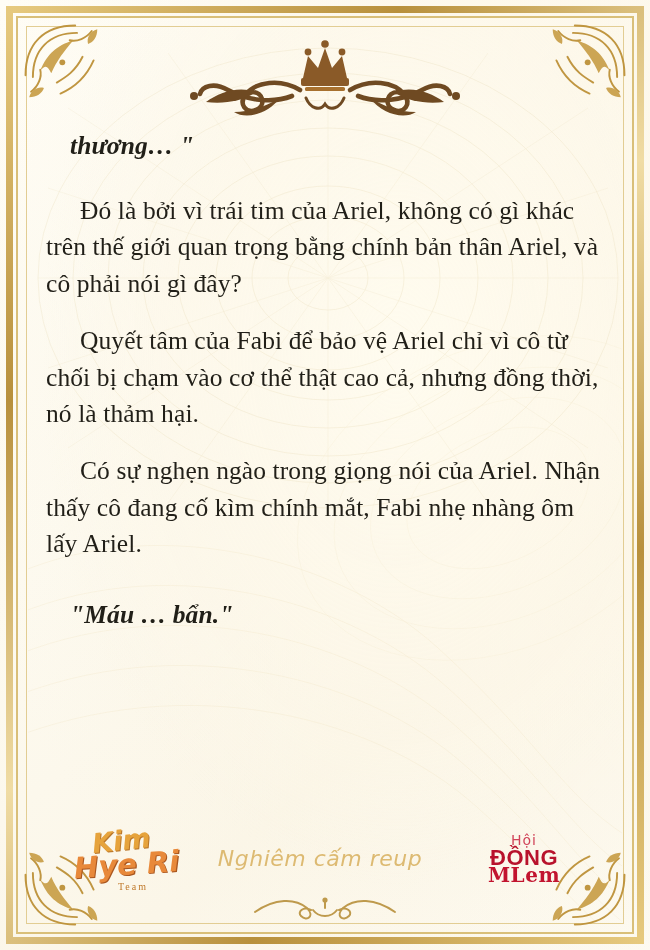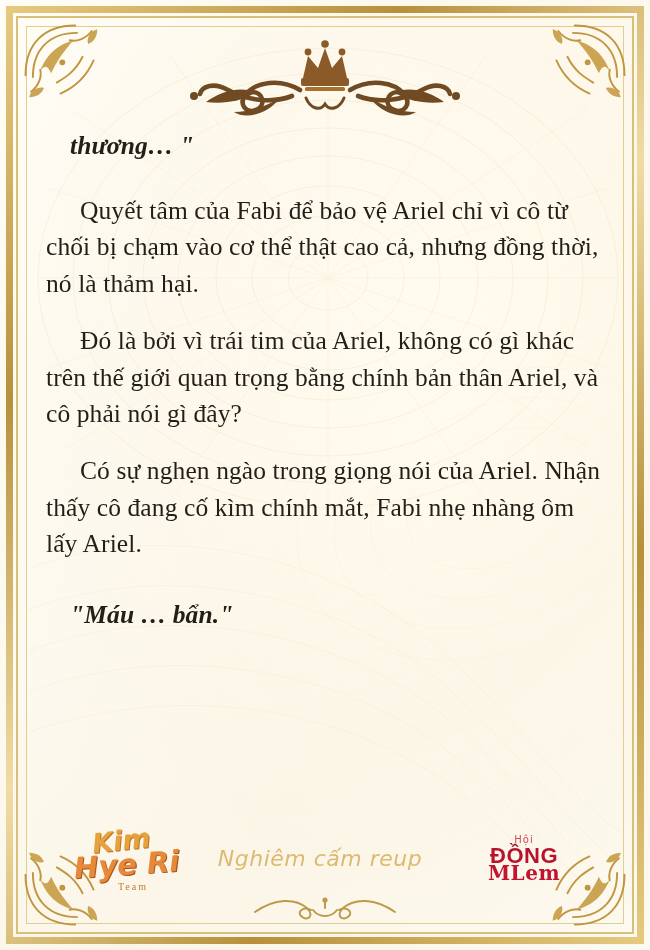--- a/index.html
+++ b/index.html
@@ -170,21 +170,21 @@
     font-family: "DejaVu Sans", sans-serif;
     font-style: italic;
     font-size: 22px;
     color: #d8b05e;
     opacity: 0.85;
     letter-spacing: 0.5px;
   }
   .logo-right { width: 160px; }
   .logo-right .r0 {
     font-family: "DejaVu Sans", sans-serif;
-    font-size: 10px;
+    font-size: 14px;
     color: #d1455a;
     letter-spacing: 1px;
   }
   .logo-right .r1 {
     font-family: Liberation Sans, sans-serif;
     font-weight: bold;
     font-size: 22px;
     color: #b8122c;
     letter-spacing: 0.5px;
   }
@@ -356,22 +356,22 @@
         <circle cx="296" cy="62" r="4"></circle>
       </g>
       <g fill="none" stroke="#6f4a22" stroke-width="3" stroke-linecap="round">
         <path d="M146 64 C 150 74, 160 78, 165 70 C 170 78, 180 74, 184 64"></path>
       </g>
     </svg>
   </div>
 
   <div class="content">
     <p class="para lead">thương…  "</p>
+    <p class="para">Đó là bởi vì trái tim của Ariel, không có gì khác trên thế giới quan trọng bằng chính bản thân Ariel, và cô phải nói gì đây?</p>
     <p class="para">Quyết tâm của Fabi để bảo vệ Ariel chỉ vì cô từ chối bị chạm vào cơ thể thật cao cả, nhưng đồng thời, nó là thảm hại.</p>
-    <p class="para">Đó là bởi vì trái tim của Ariel, không có gì khác trên thế giới quan trọng bằng chính bản thân Ariel, và cô phải nói gì đây?</p>
     <p class="para">Có sự nghẹn ngào trong giọng nói của Ariel. Nhận thấy cô đang cố kìm chính mắt, Fabi nhẹ nhàng ôm lấy Ariel.</p>
     <p class="para closing">"Máu …  bẩn."</p>
   </div>
 
   <div class="footer">
     <div class="logo logo-left">
       <div class="l1">Kim</div>
       <div class="l2">Hye Ri</div>
       <div class="l3">Team</div>
     </div>

